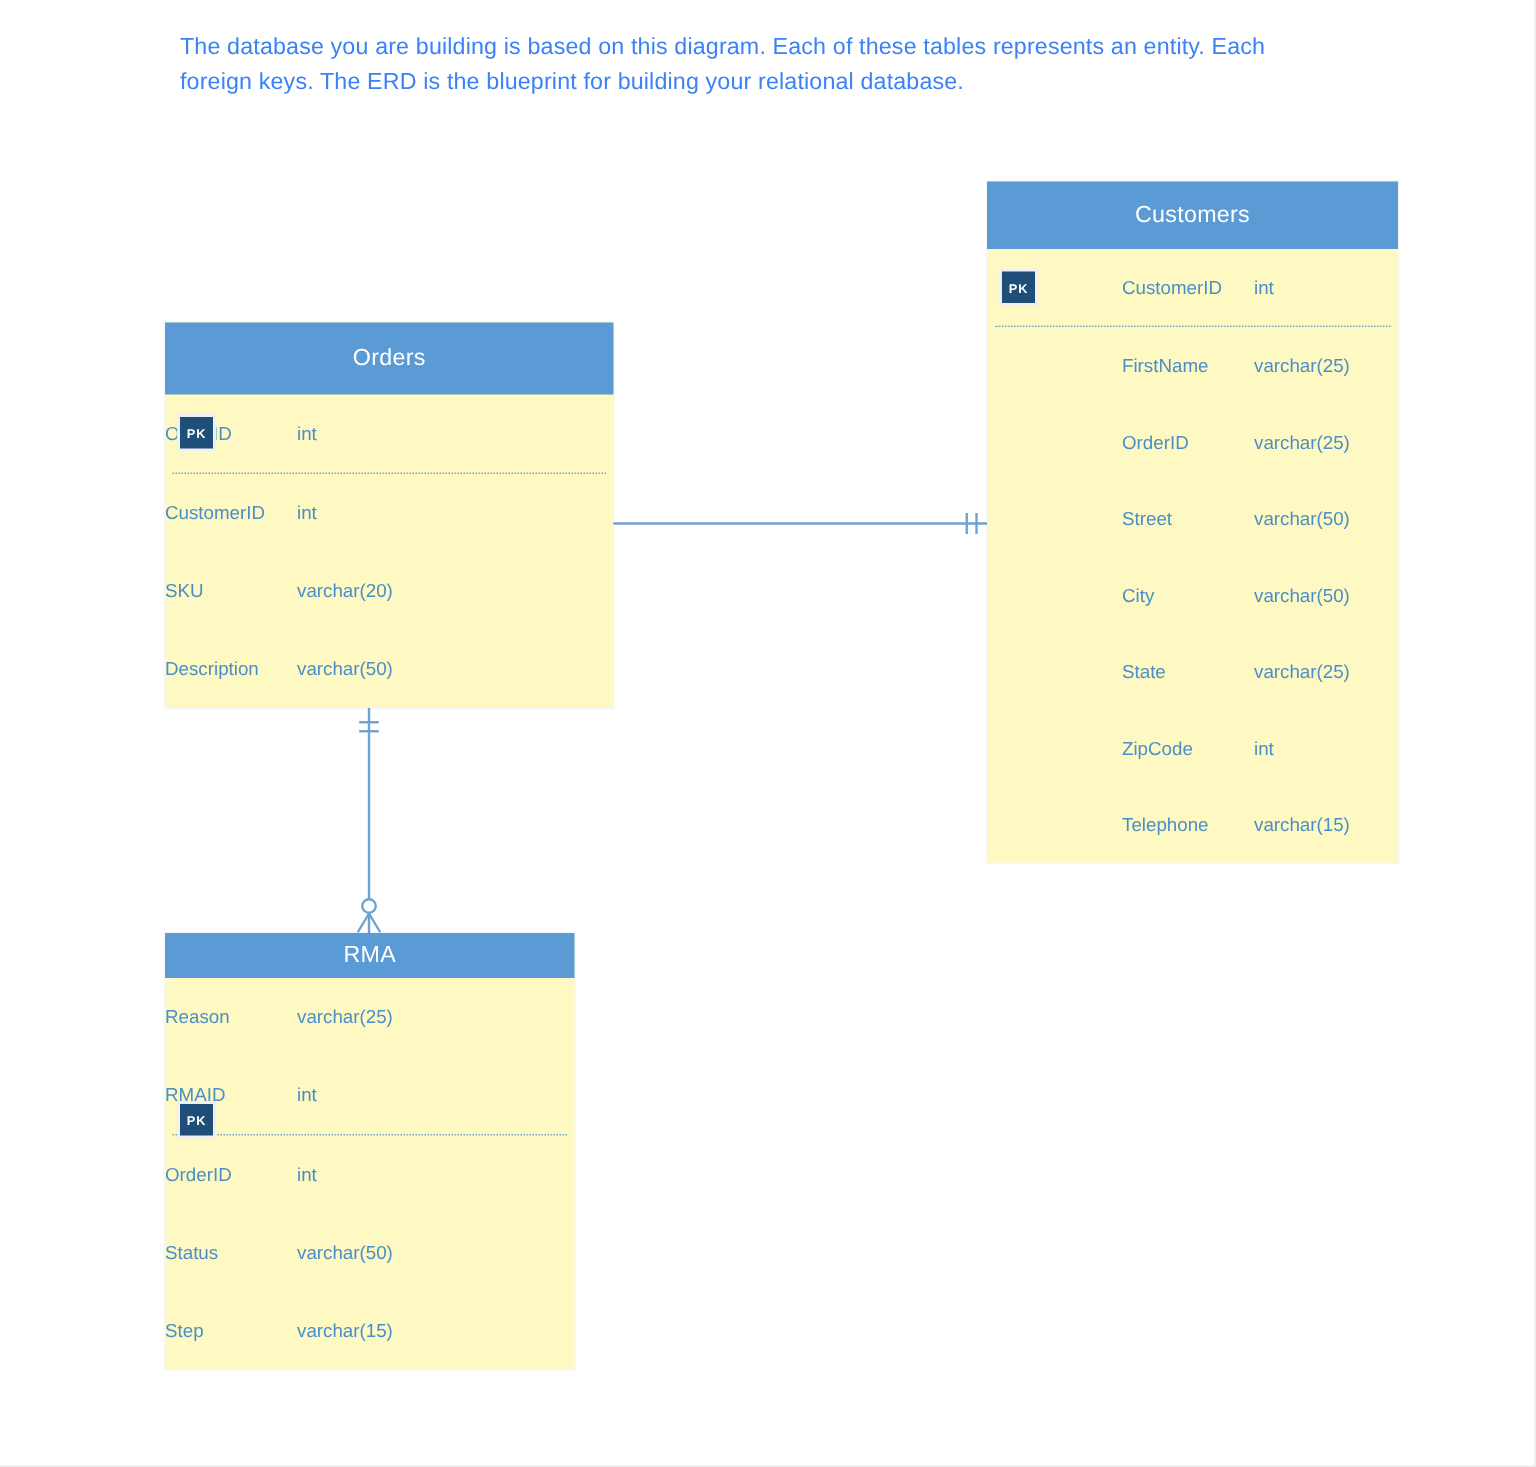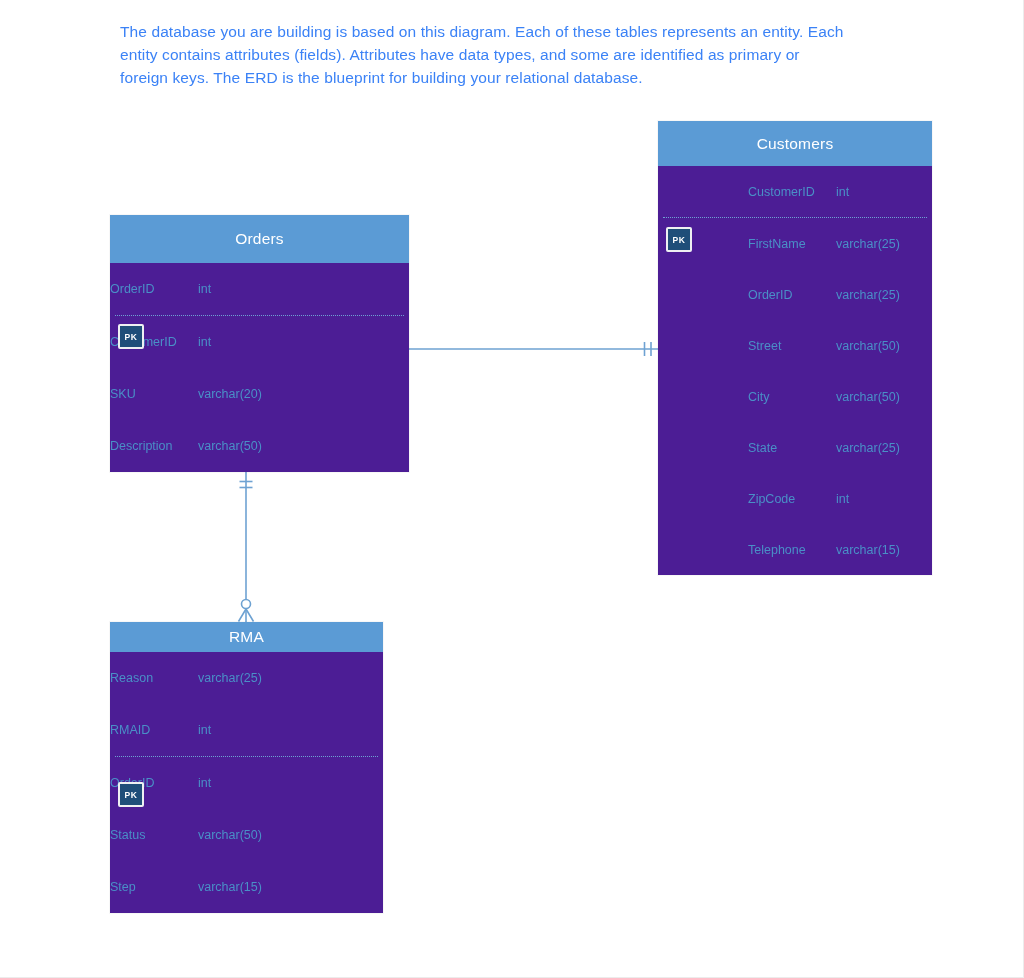--- a/index.html
+++ b/index.html
@@ -19,21 +19,21 @@
     left: 120px; top: 20px;
     color: #3b82f6;
     font-size: 15.5px;
     line-height: 23px;
     letter-spacing: 0.1px;
   }
 
   
   .etable {
     position: absolute;
-    background: #4c1d95;
+    background: #fef9c3;
     box-shadow: 0 0 0 1px rgba(0,0,0,0.03);
   }
   .etable .thead {
     background: #5b9bd5;
     color: #ffffff;
     font-size: 15.5px;
     display: flex;
     align-items: center;
     justify-content: center;
     letter-spacing: 0.2px;
@@ -61,21 +61,20 @@
     background: #1f4e79;
     border: 2px solid #eef0f2;
     border-radius: 2px;
     color: #ffffff;
     font-size: 8.5px;
     font-weight: bold;
     letter-spacing: 0.6px;
     display: flex;
     align-items: center;
     justify-content: center;
-    margin-top: 48px;
   }
 
   
   #orders { left: 110px; top: 215px; width: 299px; }
   #orders .thead { height: 48px; }
   #orders .row { height: 52px; }
   #orders .pk-badge { top: 61px; }
 
   
   #customers { left: 658px; top: 121px; width: 274px; }
@@ -105,21 +104,20 @@
     stroke: #6ea2d2;
     stroke-width: 1.6;
     fill: #ffffff;
   }
 </style>
 </head>
 <body>
 
 <div class="intro">
   <div>The database you are building is based on this diagram. Each of these tables represents an entity. Each</div>
-  <div>entity contains attributes (fields). Attributes have data types, and some are identified as primary or</div>
   <div>foreign keys. The ERD is the blueprint for building your relational database.</div>
 </div>
 
 <svg id="connectors" viewBox="0 0 1024 978" xmlns="http://www.w3.org/2000/svg">
 
   <g>
     <line x1="383" y1="349" x2="658" y2="349"></line>
     <g>
       <path d="M397,349 L382.5,341.5 M397,349 L382.5,356.5"></path>
       <circle cx="403.5" cy="349" r="4.5"></circle>

